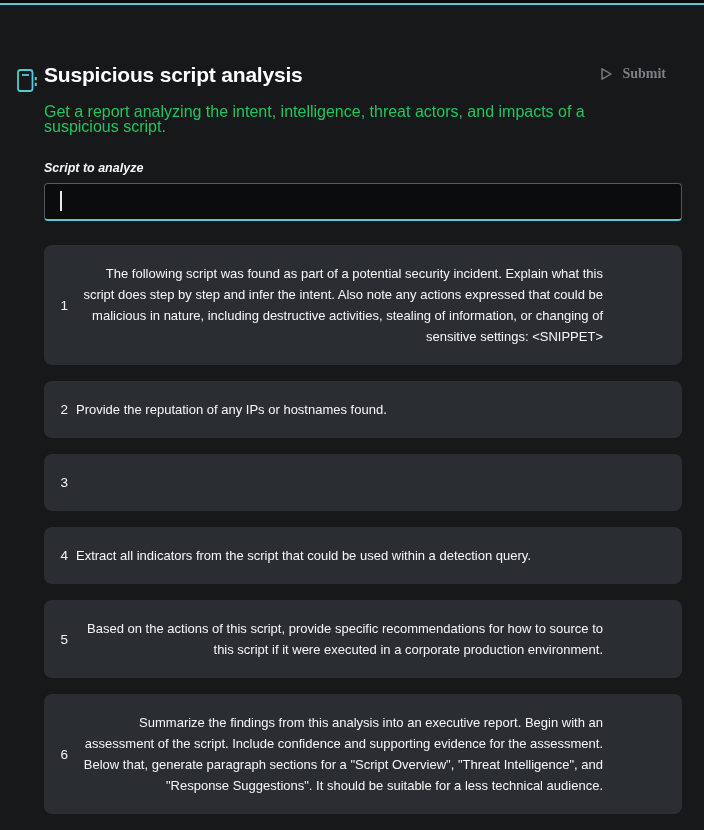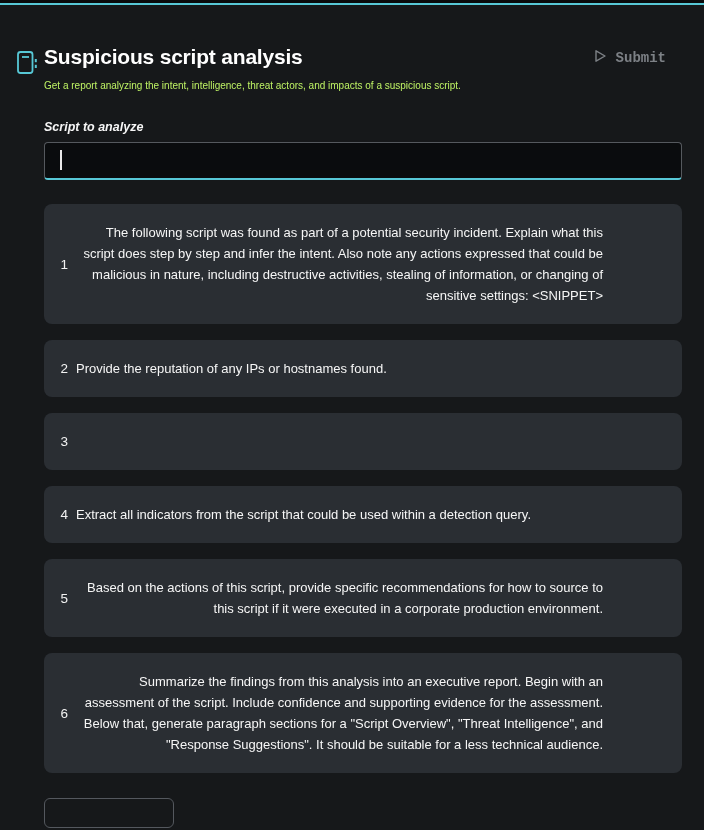--- a/index.html
+++ b/index.html
@@ -15,47 +15,46 @@
   .page {
     height: 825px;
     background: #16181a;
     overflow: hidden;
   }
 
   
   .header {
     display: flex;
     align-items: flex-start;
-    padding: 39px 34px 0 16px;
+    padding: 57px 34px 0 16px;
   }
   .pb-icon { flex: 0 0 auto; margin-top: 5px; width: 22px; height: 28px; }
   .header-text { flex: 1 1 auto; margin-left: 6px; min-width: 0; }
   .page-title {
     color: #ffffff;
     font-size: 21px;
     font-weight: bold;
     letter-spacing: -0.2px;
     line-height: 26px;
   }
   .page-subtitle {
-    margin-top: 8px;
-    color: #bef264;
-    font-size: 10px;
+    margin-top: 16px;
+    color: #22c55e;
+    font-size: 16px;
     line-height: 15px;
   }
   .submit-btn {
     flex: 0 0 auto;
     display: flex;
-    align-items: center;
     gap: 8px;
     margin-top: 2px;
     background: transparent;
     border: none;
     color: #7d8186;
-    font-family: Liberation Mono, monospace;
+    font-family: Liberation Serif, serif;
     font-size: 14px;
     font-weight: bold;
     cursor: default;
     padding: 2px 4px;
   }
 
   
   .main {
     padding: 26px 22px 0 44px;
   }

